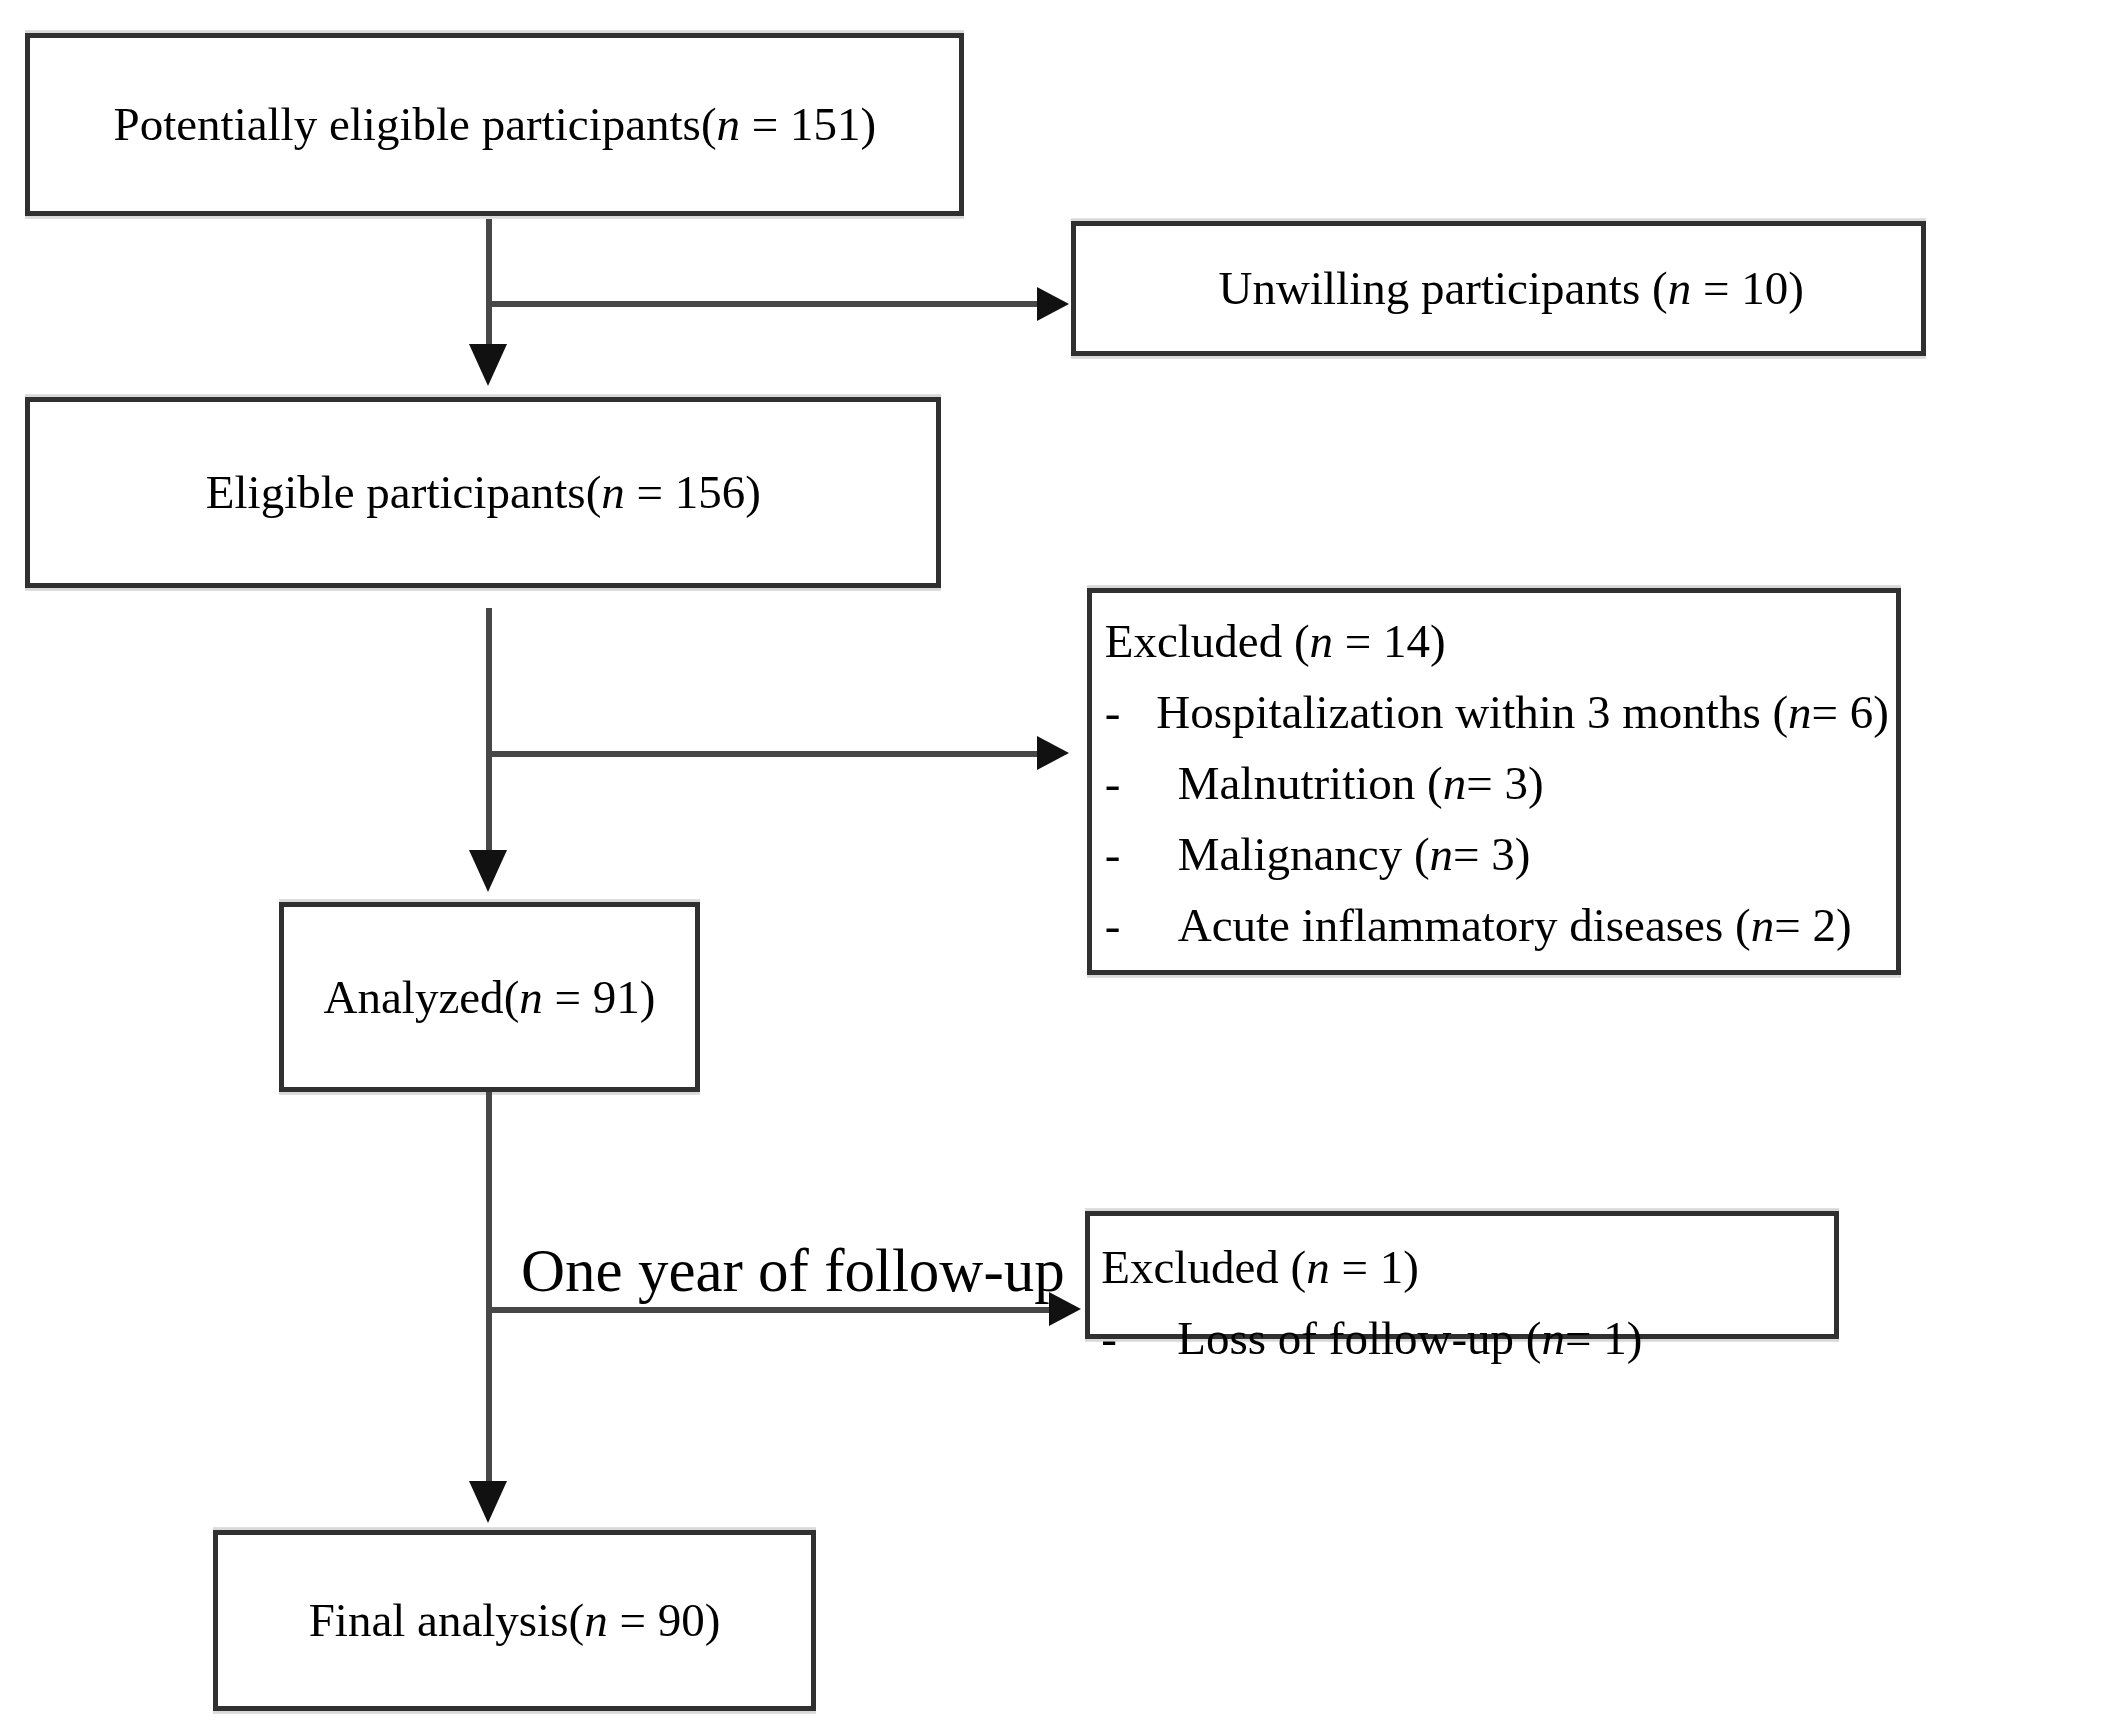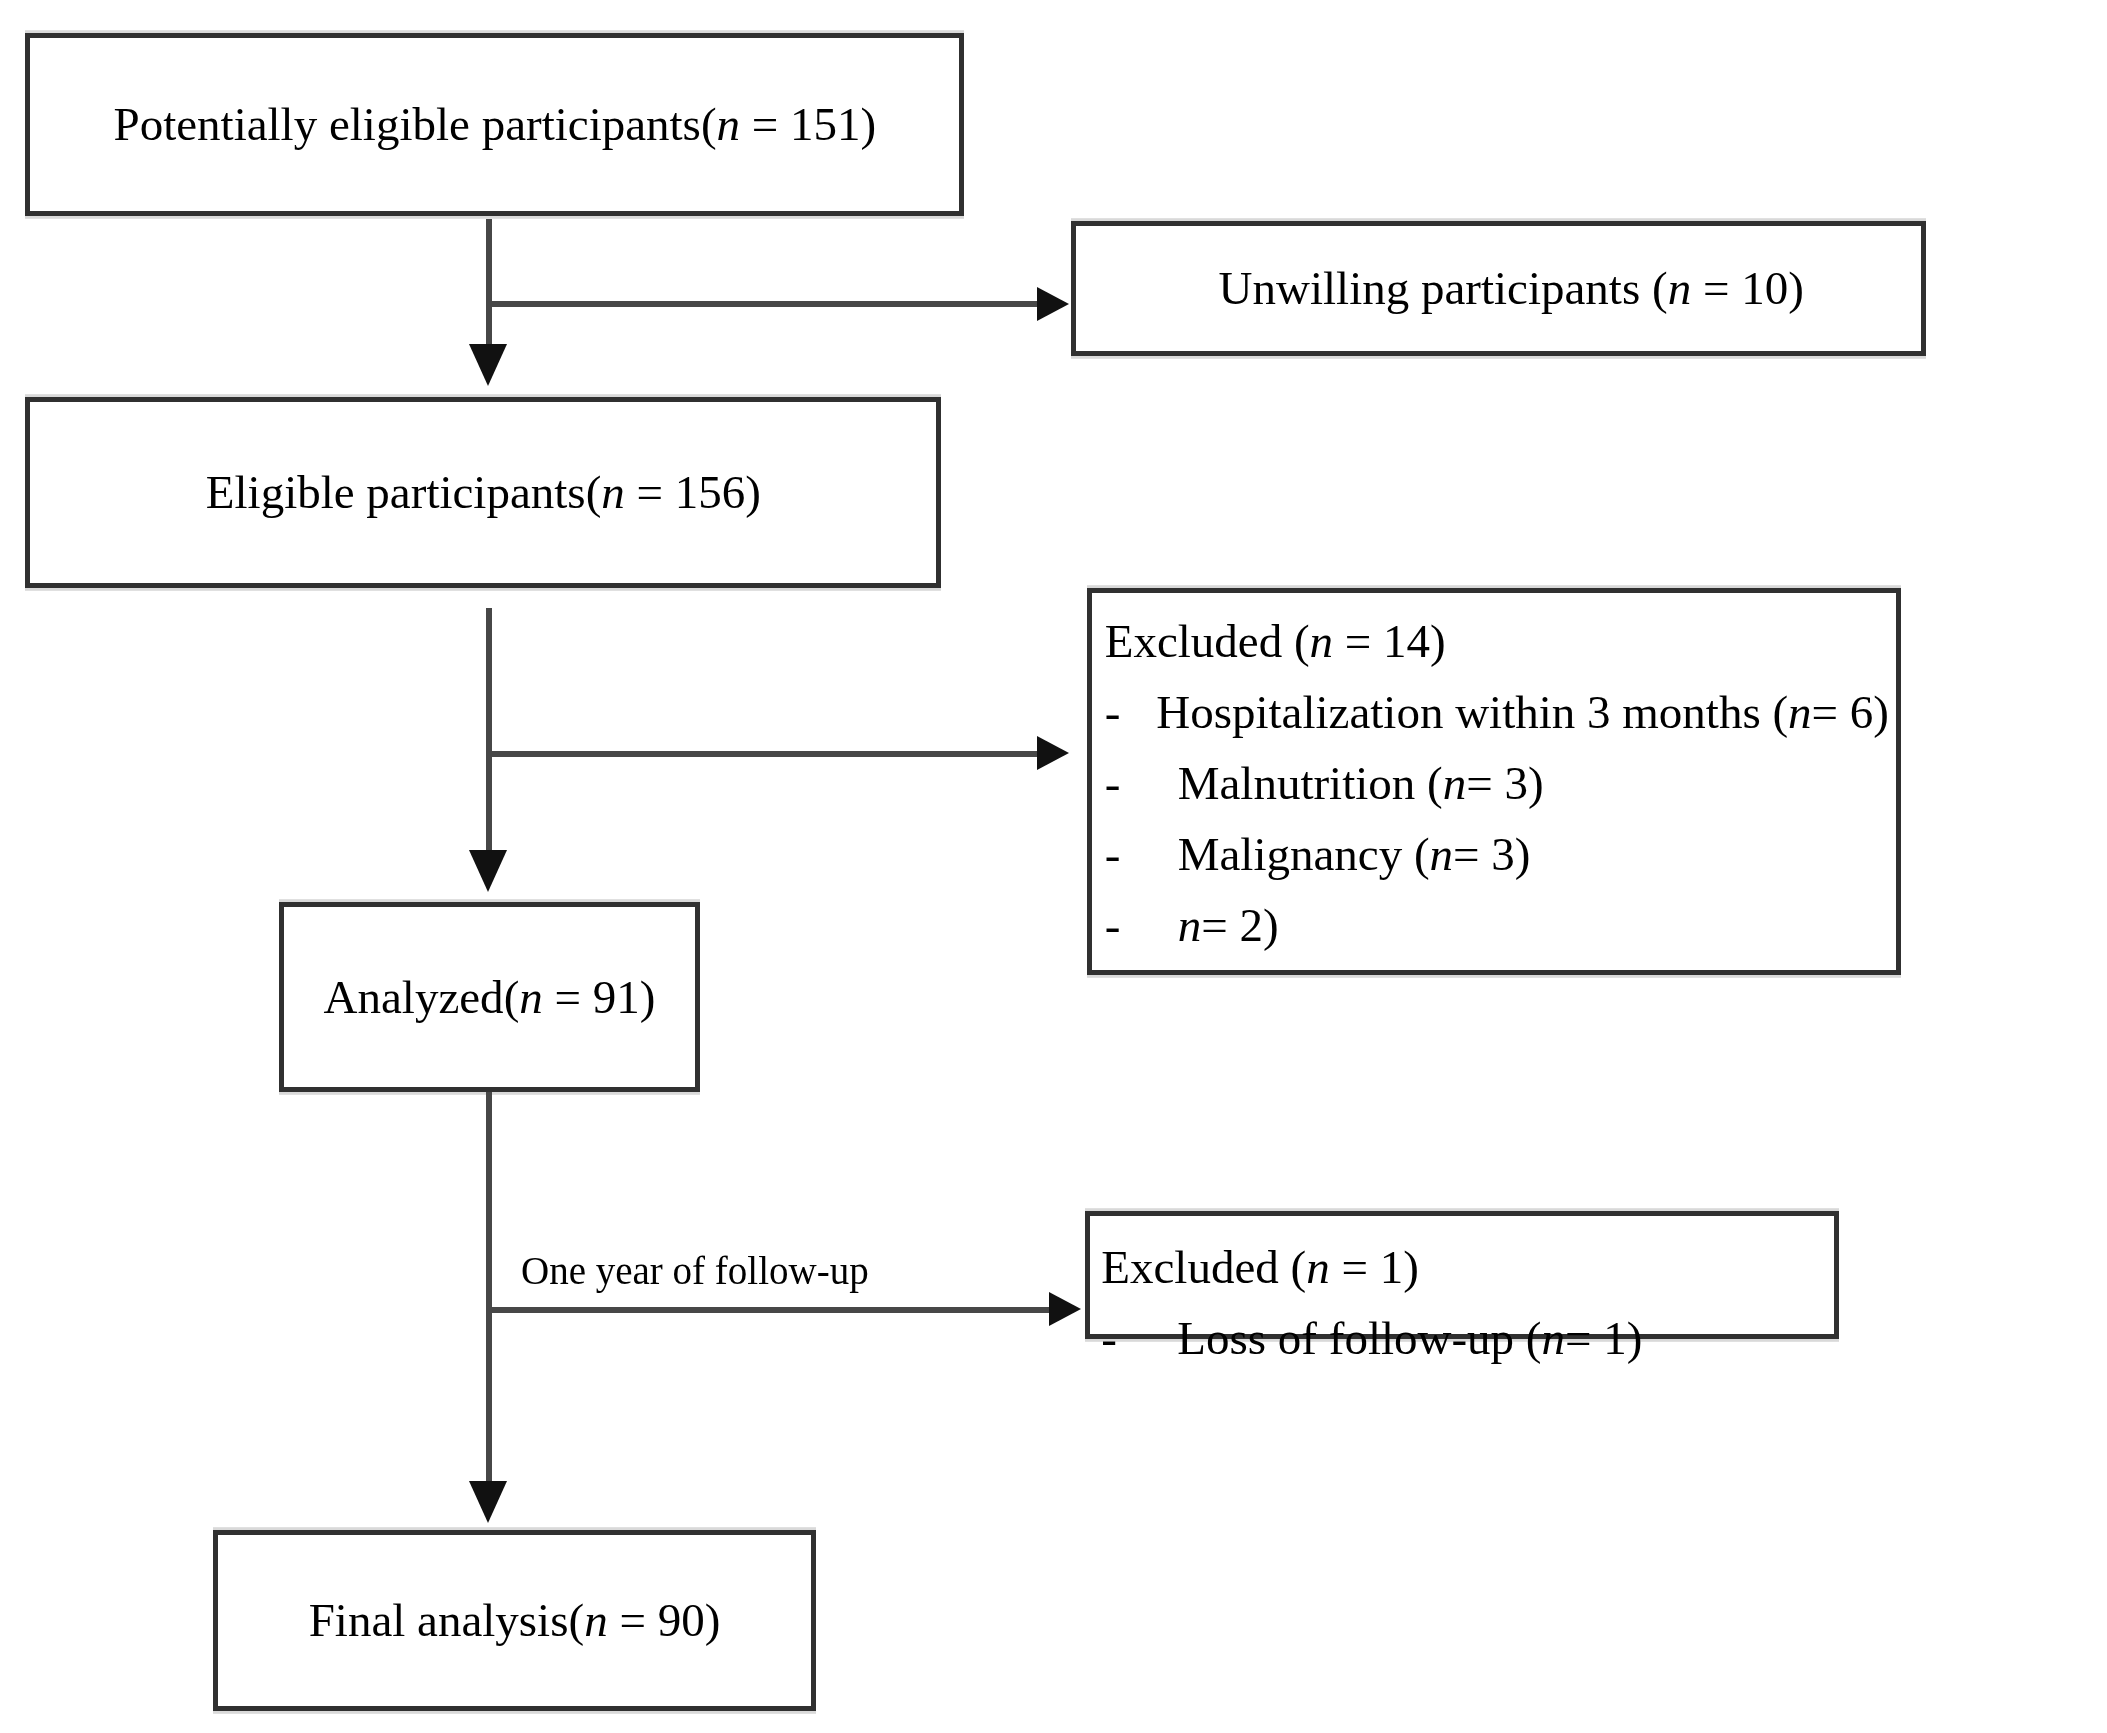--- a/index.html
+++ b/index.html
@@ -57,21 +57,21 @@
   }
   .head-right {
     position: absolute;
     width: 0; height: 0;
     border-top: 17.6px solid transparent;
     border-bottom: 17.6px solid transparent;
     border-left: 32px solid var(--arrowhead, #111111);
   }
   .arrow-label {
     position: absolute;
-    font-size: 39px;
+    font-size: 61px;
     line-height: 56px;
     white-space: nowrap;
   }
 </style>
 </head>
 <body>
 
 <div id="canvas">
 
   <div class="box center" style="left:25.4px; top:33px; width:939px; height:183px;">
@@ -115,20 +115,21 @@
         <span> = 3)</span>
     </div>
     <div class="item line">
       <span class="dash-col" style="width:73px;">-</span>
         <span>Malignancy (</span>
         <span class="nvar">n</span>
         <span> = 3)</span>
     </div>
     <div class="item line">
       <span class="dash-col" style="width:73px;">-</span>
+        <span>Acute inflammatory diseases (</span>
         <span class="nvar">n</span>
         <span> = 2)</span>
     </div>
   </div>
 
   <div class="box center" style="left:279px; top:902px; width:421px; height:190px;">
     <div class="line"><span>Analyzed</span></div>
     <div class="line"><span>(</span><span class="nvar">n</span><span> = 91)</span></div>
   </div>
 

